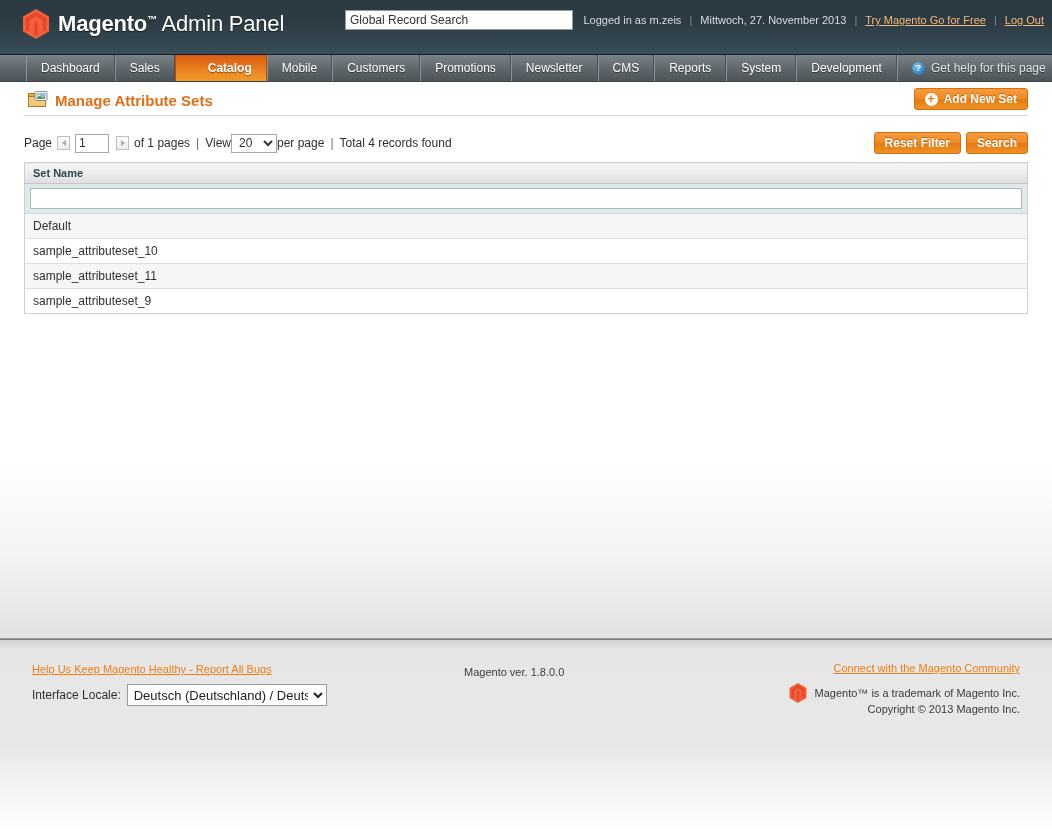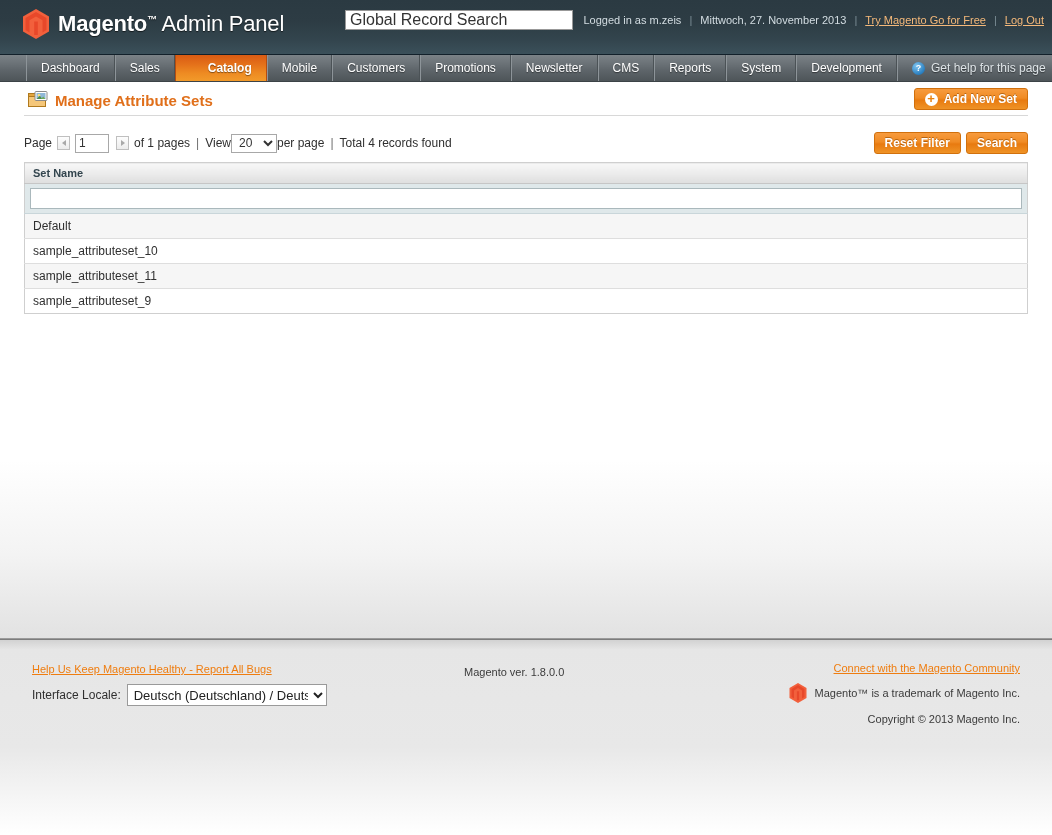--- a/index.html
+++ b/index.html
@@ -54,21 +54,21 @@
   .global-search {
     position: absolute;
     left: 345px;
     top: 10px;
     width: 228px;
     height: 20px;
     box-sizing: border-box;
     border: 1px solid #989898;
     background: #ffffff;
     font-family: "Liberation Sans", sans-serif;
-    font-size: 16px;
+    font-size: 12px;
     color: #333333;
     padding: 2px 4px;
     outline: none;
   }
   .header-right {
     position: absolute;
     right: 8px;
     top: 14px;
     font-size: 11px;
     color: #d3dde2;
@@ -402,21 +402,20 @@
     justify-content: flex-end;
     white-space: nowrap;
   }
   .trademark-line .mini-logo {
     width: 18px;
     height: 20px;
     margin-right: 8px;
     flex: none;
   }
   .copyright-line {
-    margin-top: 10px;
     white-space: nowrap;
   }
 </style>
 </head>
 <body>
 
 <div class="header">
   <div class="logo-wrap">
     <svg class="logo-mark" viewBox="0 0 28 30">
       <polygon points="14,0 27,7.5 27,22.5 14,30 1,22.5 1,7.5" fill="#f2603c"></polygon>

